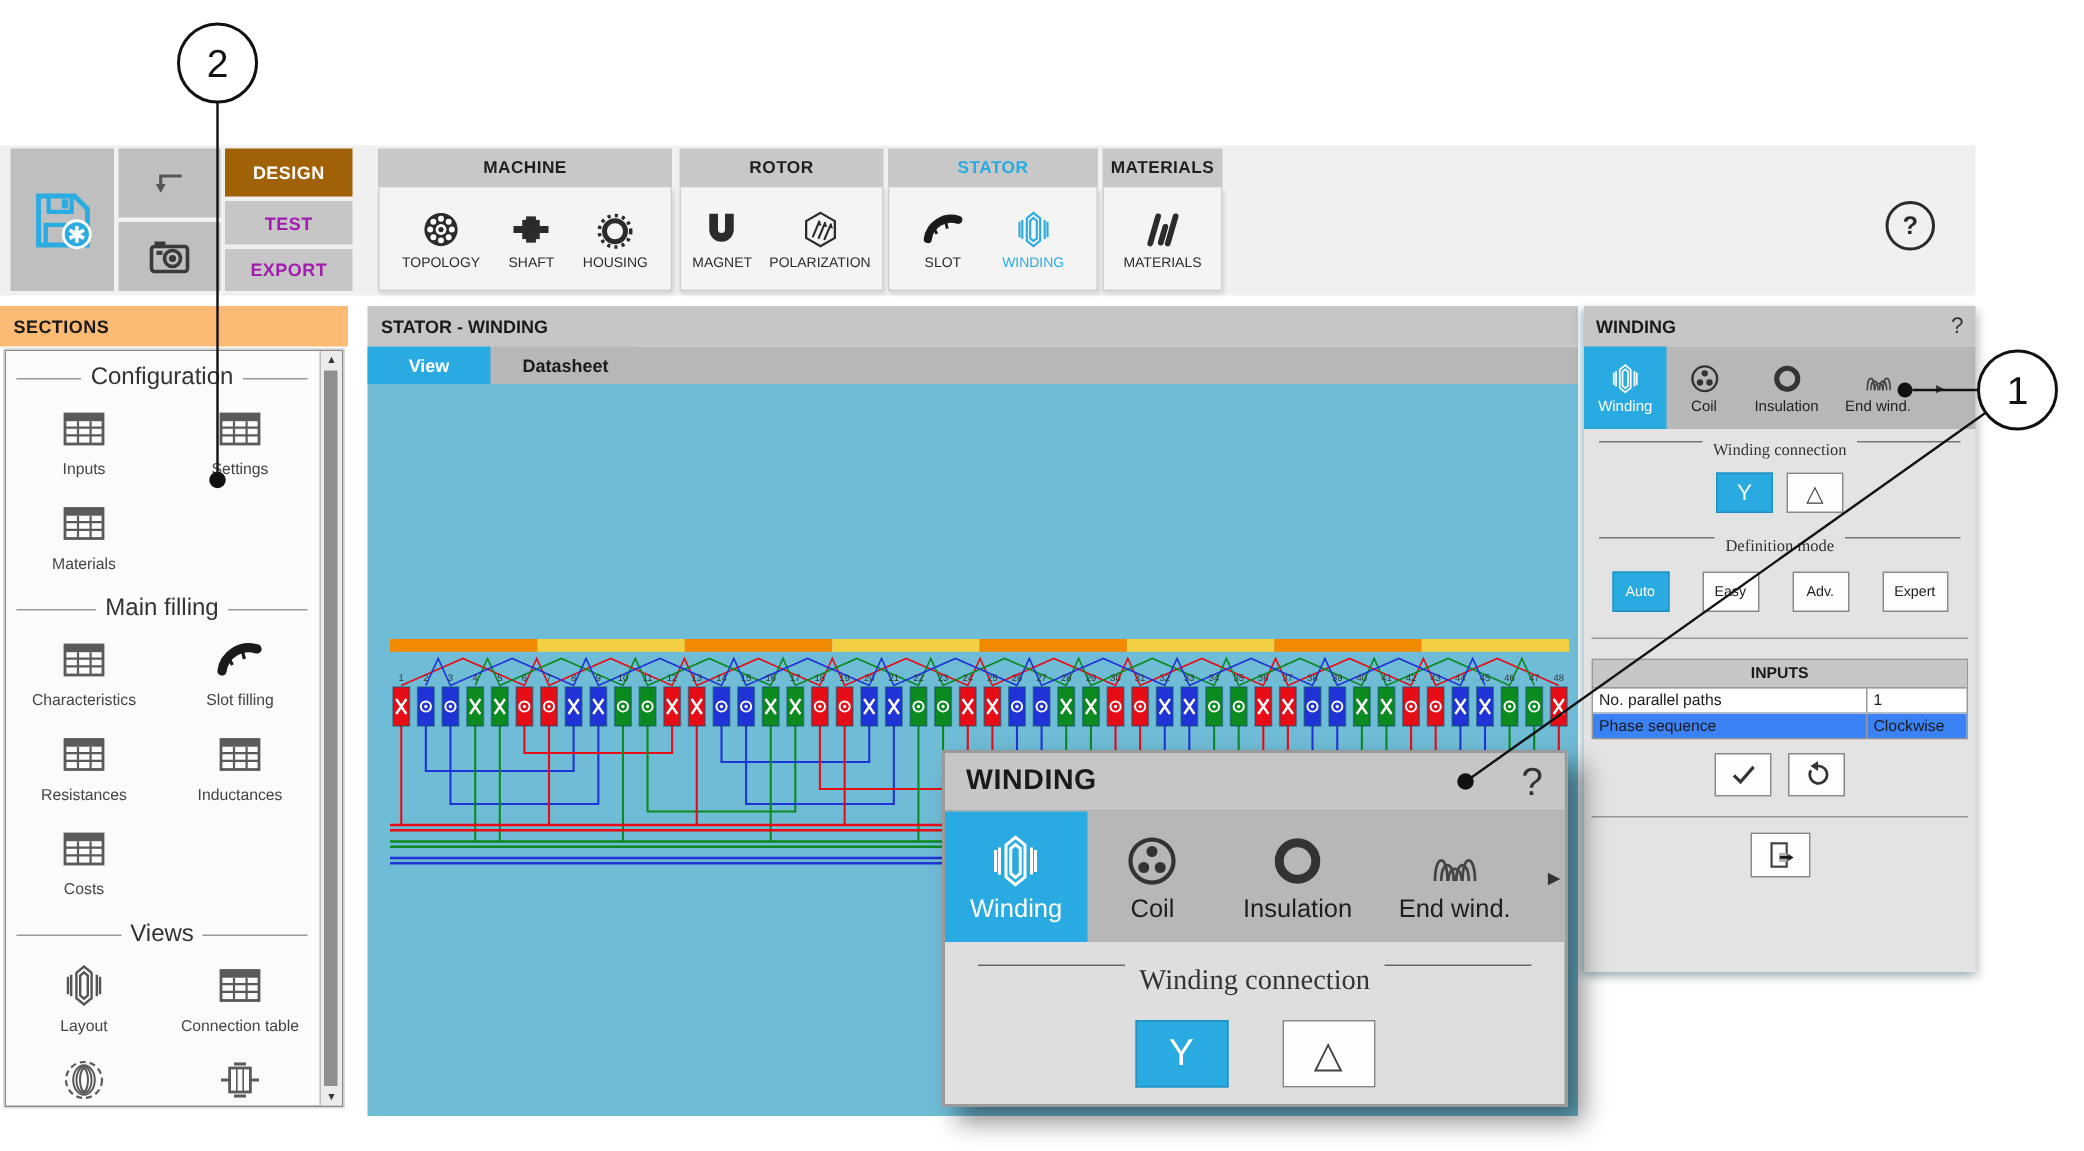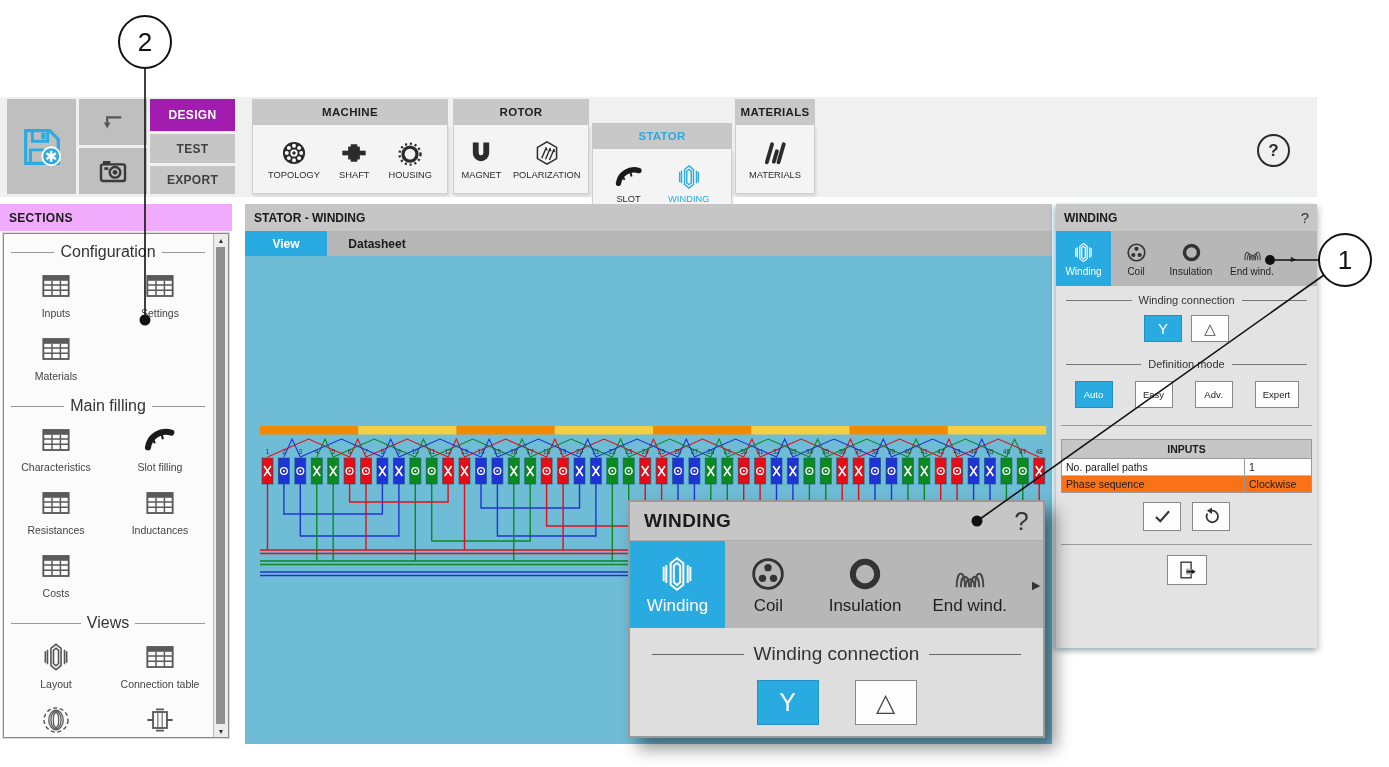--- a/index.html
+++ b/index.html
@@ -4,36 +4,36 @@
 <style>
   html,body{margin:0;padding:0;background:#fff;width:1389px;height:767px;
     font-family:"Liberation Sans","DejaVu Sans",sans-serif;-webkit-font-smoothing:antialiased;}
   .abs{position:absolute;}
   #app{position:relative;width:1389px;height:767px;overflow:hidden;background:#fff;}
 
   
   #toolbar-band{left:0;top:97px;width:1317px;height:100px;background:#f0f0f0;}
   .cell{position:absolute;background:#bfbfbf;display:flex;align-items:center;justify-content:center;cursor:pointer;}
   .ftab{position:absolute;display:flex;align-items:center;justify-content:center;
-    font-size:12px;font-weight:bold;color:#404040;background:#c6c6c6;cursor:pointer;letter-spacing:.3px;}
-  .ftab.active{background:#a21caf;color:#fff;}
+    font-size:12px;font-weight:bold;color:#a21caf;background:#c6c6c6;cursor:pointer;letter-spacing:.3px;}
+  .ftab.active{background:#a16207;color:#fff;}
   .tgroup{position:absolute;top:99px;height:96px;}
   .tg-head{height:26px;background:#c8c8c8;display:flex;align-items:center;justify-content:center;
     font-size:11.5px;font-weight:bold;color:#1f1f1f;letter-spacing:.3px;}
-  .tg-head.active{color:#29abe2;margin-top:24px;}
+  .tg-head.active{color:#29abe2;}
   .tg-body{height:68px;background:#f4f4f4;border:1px solid #cfcfcf;border-top:none;
     display:flex;align-items:center;justify-content:space-evenly;box-shadow:1px 2px 3px rgba(0,0,0,.12);}
   .tg-item{display:flex;flex-direction:column;align-items:center;gap:3px;cursor:pointer;padding:0 4px;}
   .tg-item .lbl{font-size:9.3px;color:#2b2b2b;}
   .tg-item.active .lbl{color:#29abe2;}
   #help-btn{left:1257px;top:134px;width:29px;height:29px;border:2.2px solid #2b2b2b;border-radius:50%;
     display:flex;align-items:center;justify-content:center;font-size:17px;font-weight:bold;color:#2b2b2b;cursor:pointer;background:transparent;}
 
   
-  #sections-bar{left:0;top:204px;width:232px;height:27px;background:#f0abfc;display:flex;align-items:center;
+  #sections-bar{left:0;top:204px;width:232px;height:27px;background:#fdba74;display:flex;align-items:center;
     font-size:12px;font-weight:bold;color:#1a1a1a;padding-left:9px;box-sizing:border-box;letter-spacing:.3px;}
   #sidebar-panel{left:3px;top:233px;width:226px;height:505px;background:#fbfbfb;border:1px solid #8a8a8a;
     outline:1px solid #dcdcdc;overflow:hidden;box-sizing:border-box;}
   #sidebar-content{position:absolute;left:0;top:0;width:208px;}
   .sb-divider{display:flex;align-items:center;margin:9px 7px 1px;color:#333;font-size:16px;gap:6px;}
   .sb-divider:before,.sb-divider:after{content:"";flex:1;border-top:1px solid #999;}
   .sb-grid{display:grid;grid-template-columns:1fr 1fr;}
   .sb-item{display:flex;flex-direction:column;align-items:center;padding:8px 0 6px;cursor:pointer;}
   .sb-item .lbl{font-size:10.5px;color:#444;margin-top:5px;white-space:nowrap;}
   #sb-scroll{position:absolute;right:0;top:0;bottom:0;width:14px;background:#ececec;border-left:1px solid #bbb;}
@@ -55,34 +55,34 @@
     box-shadow:-3px 2px 5px rgba(90,150,170,.45),2px 3px 6px rgba(0,0,0,.22);}
   .p-head{height:27px;background:#c6c6c6;display:flex;align-items:center;padding:0 8px;
     font-size:12px;font-weight:bold;color:#1a1a1a;justify-content:space-between;}
   .p-help{font-weight:normal;font-size:15px;color:#333;cursor:pointer;}
   .ptabs{height:55px;background:#b7b7b7;display:flex;align-items:stretch;}
   .ptab{display:flex;flex-direction:column;align-items:center;justify-content:center;gap:2px;cursor:pointer;}
   .ptab .ptlabel{font-size:10px;color:#1f1f1f;}
   .ptab.active{background:#29abe2;}
   .ptab.active .ptlabel{color:#fff;}
   .more-arrow{align-self:center;font-size:9px;color:#333;margin-left:6px;cursor:pointer;}
-  .divider{display:flex;align-items:center;margin:8px 10px 0;color:#333;font-size:11px;gap:7px;}
+  .divider{display:flex;margin:8px 10px 0;color:#333;font-size:11px;gap:7px;font-family:Liberation Serif, serif;}
   .divider:before,.divider:after{content:"";flex:1;border-top:1px solid #777;}
   .btnrow{display:flex;justify-content:center;gap:9px;margin-top:9px;}
   .btn{background:#fdfdfd;border:1.5px solid #888;display:flex;align-items:center;justify-content:center;
     cursor:pointer;color:#444;box-sizing:border-box;}
   .btn.active{background:#29abe2;border-color:#2090c0;color:#fff;}
   .conn-btn{width:38px;height:27px;font-size:15px;font-weight:300;}
   .mode-btn{width:38px;height:27px;font-size:9.5px;color:#222;}
   .mode-btn.active{color:#fff;}
   .hr{border-top:1px solid #999;margin:0 5px;}
   .inputs-table{margin:13px 5px 0;border:1px solid #999;background:#fff;font-size:10.5px;color:#1a1a1a;}
   .it-head{background:#c6c6c6;font-weight:bold;text-align:center;height:18px;line-height:18px;border-bottom:1px solid #999;}
   .it-row{display:flex;height:16px;line-height:16px;align-items:center;}
-  .it-row + .it-row{border-top:1px solid #bbb;background:#f97316;}
+  .it-row + .it-row{border-top:1px solid #bbb;background:#3b82f6;}
   .it-label{flex:1;padding-left:4px;border-right:1px solid #999;}
   .it-value{width:62px;padding-left:4px;}
   .sq-btn{width:38px;height:29px;}
   .exp-btn{width:40px;height:30px;}
 
   
   #popup{left:628px;top:500px;width:417px;height:238px;background:#dedede;border:2px solid #9a9a9a;
     box-shadow:10px 10px 16px rgba(0,0,0,.45);z-index:50;box-sizing:border-box;}
   #popup .pp-head{height:38px;background:#c6c6c6;display:flex;align-items:center;justify-content:space-between;
     padding:0 14px;font-size:19px;font-weight:bold;color:#1a1a1a;letter-spacing:.4px;border-bottom:1px solid #ababab;}

